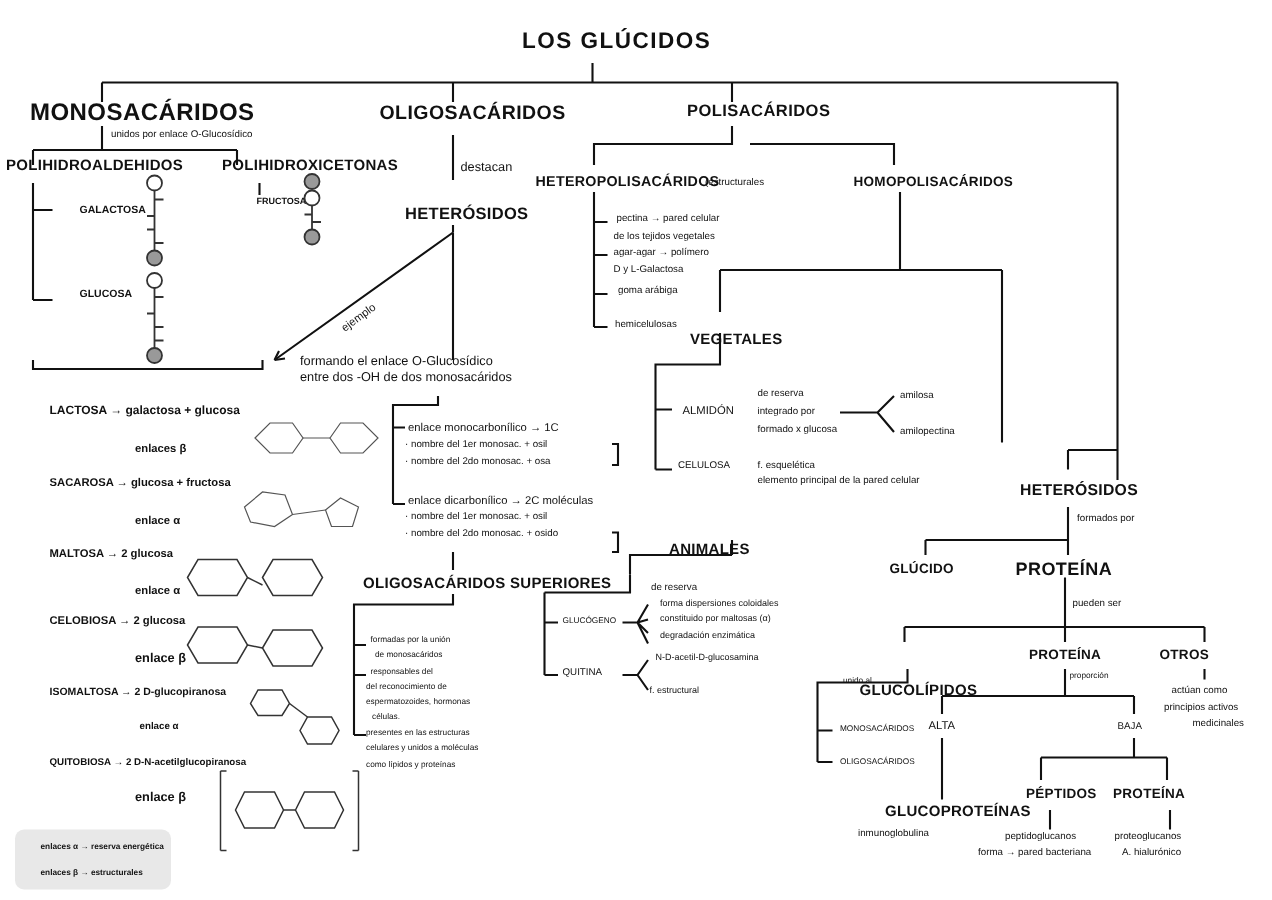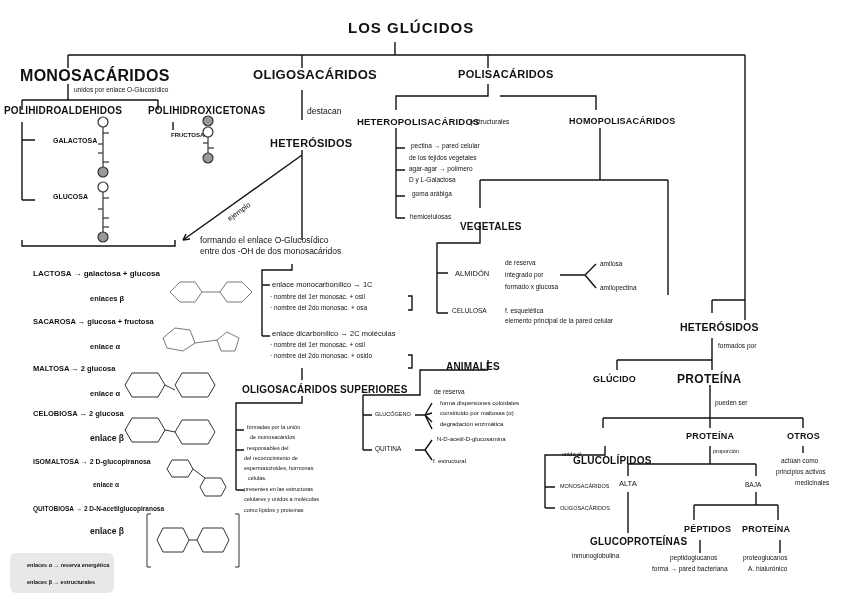--- a/index.html
+++ b/index.html
@@ -222,16 +222,16 @@
 <div class="t s" style="left:619px;top:480px;">ALTA</div>
 <div class="t xs" style="left:745px;top:482px;">BAJA</div>
 <div class="t h2" style="left:590px;top:537px;font-size:10px;">GLUCOPROTEÍNAS</div>
 <div class="t xs" style="left:572px;top:553px;">inmunoglobulina</div>
 <div class="t h2" style="left:684px;top:525px;font-size:9px;">PÉPTIDOS</div>
 <div class="t xs" style="left:670px;top:555px;">peptidoglucanos</div>
 <div class="t xs" style="left:652px;top:566px;">forma → pared bacteriana</div>
 <div class="t h2" style="left:742px;top:525px;font-size:9px;">PROTEÍNA</div>
 <div class="t xs" style="left:743px;top:555px;">proteoglucanos</div>
 <div class="t xs" style="left:748px;top:566px;">A. hialurónico</div>
-<div class="t h2" style="left:773px;top:432px;font-size:9px;margin-left:14px;">OTROS</div>
+<div class="t h2" style="left:773px;top:432px;font-size:9px;">OTROS</div>
 <div class="t xs" style="left:781px;top:458px;">actúan como</div>
 <div class="t xs" style="left:776px;top:469px;">principios activos</div>
 <div class="t xs" style="left:795px;top:480px;">medicinales</div>
 
 </body></html>

